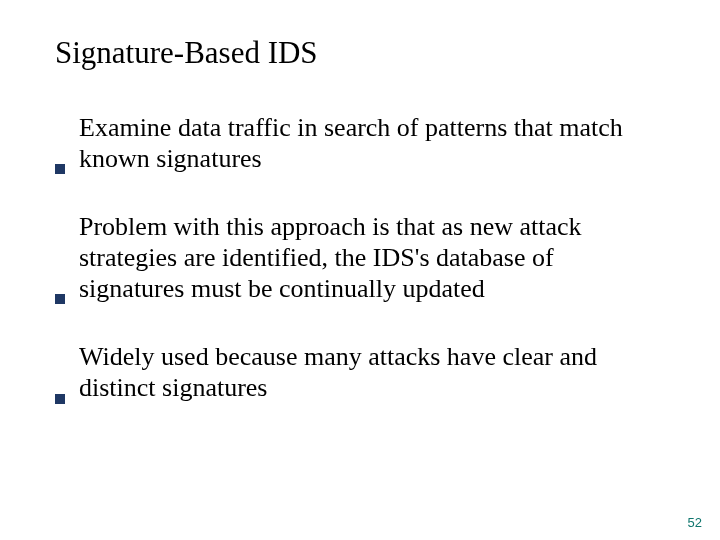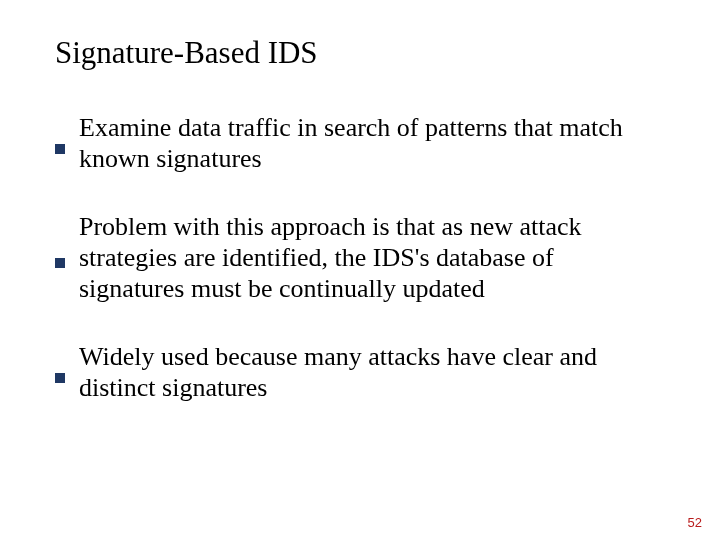--- a/index.html
+++ b/index.html
@@ -26,21 +26,21 @@
       font-weight: normal;
       margin-bottom: 42px;
       color: #000000;
     }
     .bullet-list {
       list-style: none;
       padding: 0;
     }
     .bullet-item {
       display: flex;
-      align-items: center;
+      align-items: flex-end;
       margin-bottom: 38px;
       font-size: 26px;
       line-height: 1.18;
       color: #000000;
     }
     .bullet-marker {
       flex-shrink: 0;
       width: 10px;
       height: 10px;
       background: #1f3864;
@@ -49,21 +49,21 @@
     }
     .bullet-text {
       flex: 1;
     }
     .page-number {
       position: absolute;
       bottom: 10px;
       right: 18px;
       font-size: 13px;
       font-family: Arial, sans-serif;
-      color: #b91c1c;
+      color: #0f766e;
     }
   </style>
 </head>
 <body>
 
 <div class="slide">
   <h1 class="title">Signature-Based IDS</h1>
   <ul class="bullet-list">
     <li class="bullet-item">
       <span class="bullet-marker"></span>

